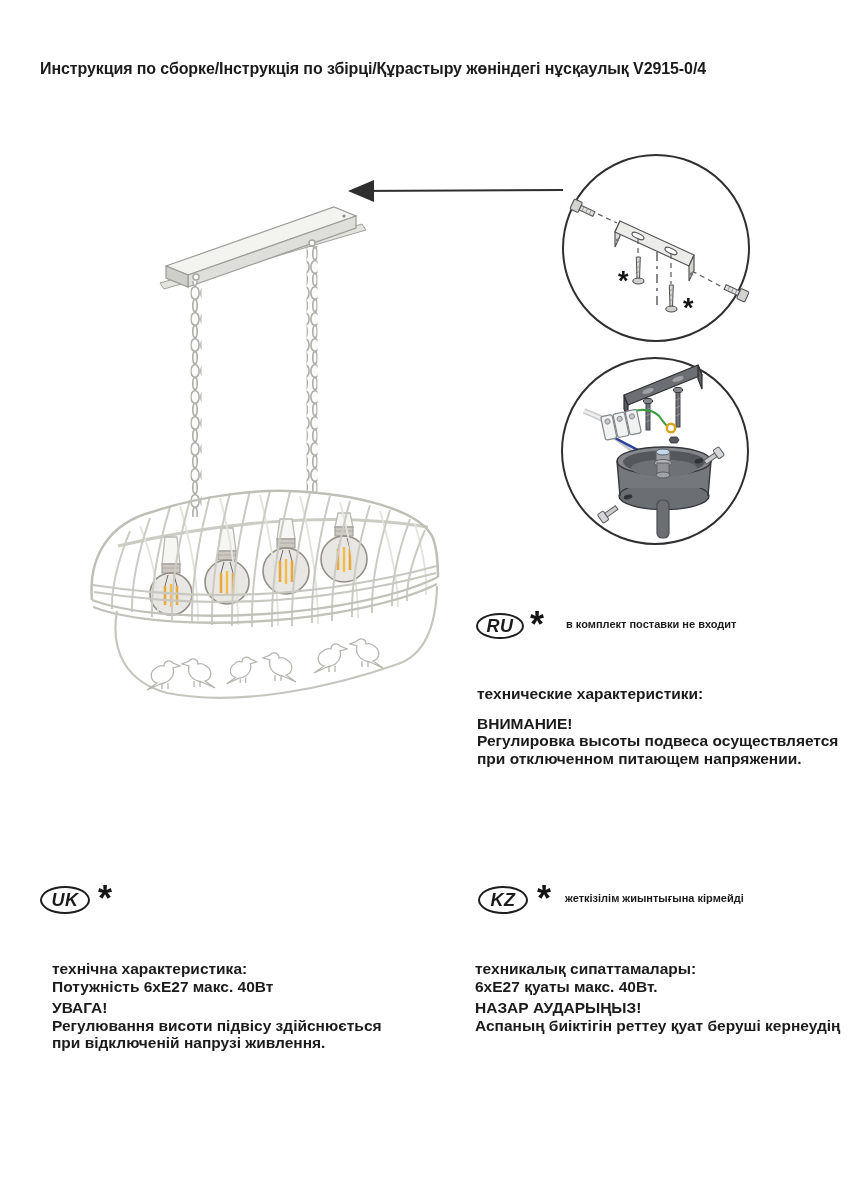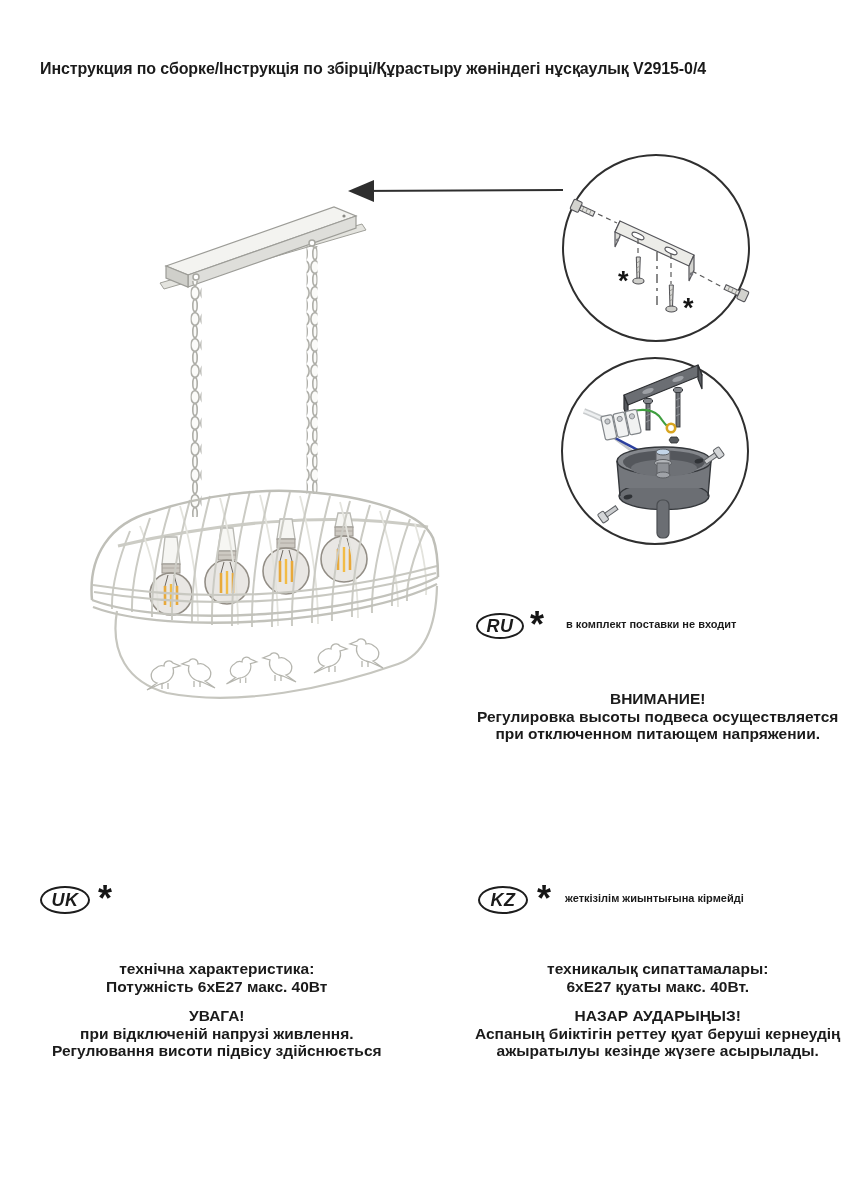--- a/index.html
+++ b/index.html
@@ -1,26 +1,26 @@
 <!DOCTYPE html>
 <html><head>
 <meta charset="utf-8">
 <style>
   html,body{margin:0;padding:0;background:#ffffff;}
   .page{position:relative;width:848px;height:1200px;background:#ffffff;overflow:hidden;
         font-family:"Liberation Sans",sans-serif;color:#1b1b1b;}
-  .abs{position:absolute;text-align:center;}
+  .abs{position:absolute;}
   .title{font-weight:700;font-size:16px;white-space:nowrap;letter-spacing:-0.1px;}
   .badge{border:2.3px solid #1d1d1d;border-radius:50%;display:flex;align-items:center;
          justify-content:center;font-weight:700;font-size:18px;letter-spacing:.5px;box-sizing:border-box;font-style:italic;}
   .ast{font-weight:700;font-size:36px;line-height:1;color:#151515;}
   .note{font-weight:700;font-size:11px;white-space:nowrap;}
   .spec{font-weight:700;font-size:15.5px;line-height:17.5px;white-space:nowrap;}
-  .spec .gap{margin-top:5px;}
-  .spec .gap-sm{margin-top:12px;}
+  .spec .gap{margin-top:12px;}
+  .spec .gap-sm{margin-top:4px;}
   svg{position:absolute;left:0;top:0;}
 </style>
 </head>
 <body>
 
 <div class="page">
 
   <svg width="848" height="1200" viewBox="0 0 848 1200">
     <defs>
       <pattern id="chain" x="0" y="0" width="10" height="26" patternUnits="userSpaceOnUse">
@@ -271,41 +271,41 @@
     </g>
   </svg>
 
   <div class="abs title" style="left:40px;top:60px;">Инструкция по сборке/Інструкція по збірці/Құрастыру жөніндегі нұсқаулық V2915-0/4</div>
 
   <div class="abs badge" style="left:476px;top:613px;width:48px;height:26px;">RU</div>
   <div class="abs ast" style="left:530px;top:607px;">*</div>
   <div class="abs note" style="left:566px;top:618px;">в комплект поставки не входит</div>
 
   <div class="abs spec" style="left:477px;top:685px;">
+    <div>технические характеристики:</div>
     <div class="gap">ВНИМАНИЕ!</div>
     <div>Регулировка высоты подвеса осуществляется</div>
     <div>при отключенном питающем напряжении.</div>
   </div>
 
   <div class="abs badge" style="left:40px;top:886px;width:50px;height:28px;">UK</div>
   <div class="abs ast" style="left:98px;top:881px;">*</div>
 
   <div class="abs spec" style="left:52px;top:960px;">
     <div>технічна характеристика:</div>
     <div>Потужність 6хЕ27 макс. 40Вт</div>
     <div class="gap-sm">УВАГА!</div>
+    <div>Регулювання висоти підвісу здійснюється</div>
     <div>при відключеній напрузі живлення.</div>
-    <div>Регулювання висоти підвісу здійснюється</div>
   </div>
 
   <div class="abs badge" style="left:478px;top:886px;width:50px;height:28px;">KZ</div>
   <div class="abs ast" style="left:537px;top:881px;">*</div>
   <div class="abs note" style="left:565px;top:892px;">жеткізілім жиынтығына кірмейді</div>
 
   <div class="abs spec" style="left:475px;top:960px;">
     <div>техникалық сипаттамалары:</div>
     <div>6хЕ27 қуаты макс. 40Вт.</div>
     <div class="gap-sm">НАЗАР АУДАРЫҢЫЗ!</div>
     <div>Аспаның биіктігін реттеу қуат беруші кернеудің</div>
-    <div>ажыратылуы кезінде жүзеге асырылады.</div>
   </div>
 
 </div>
 
 </body></html>

